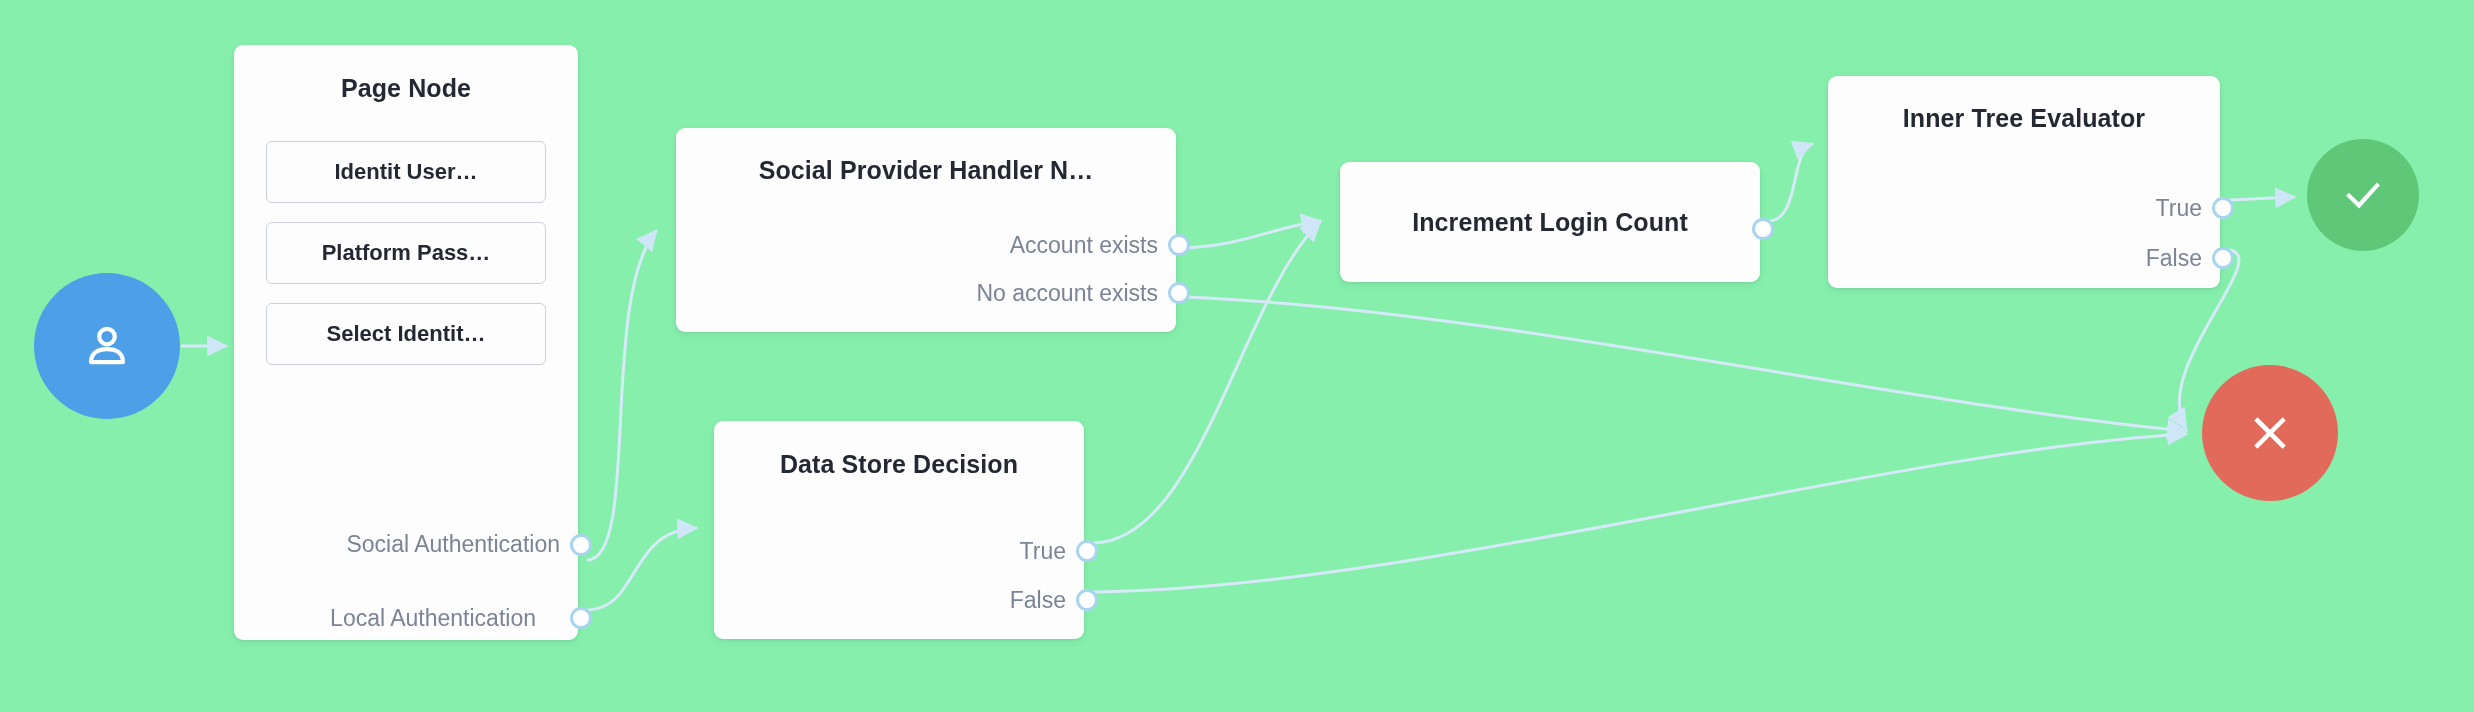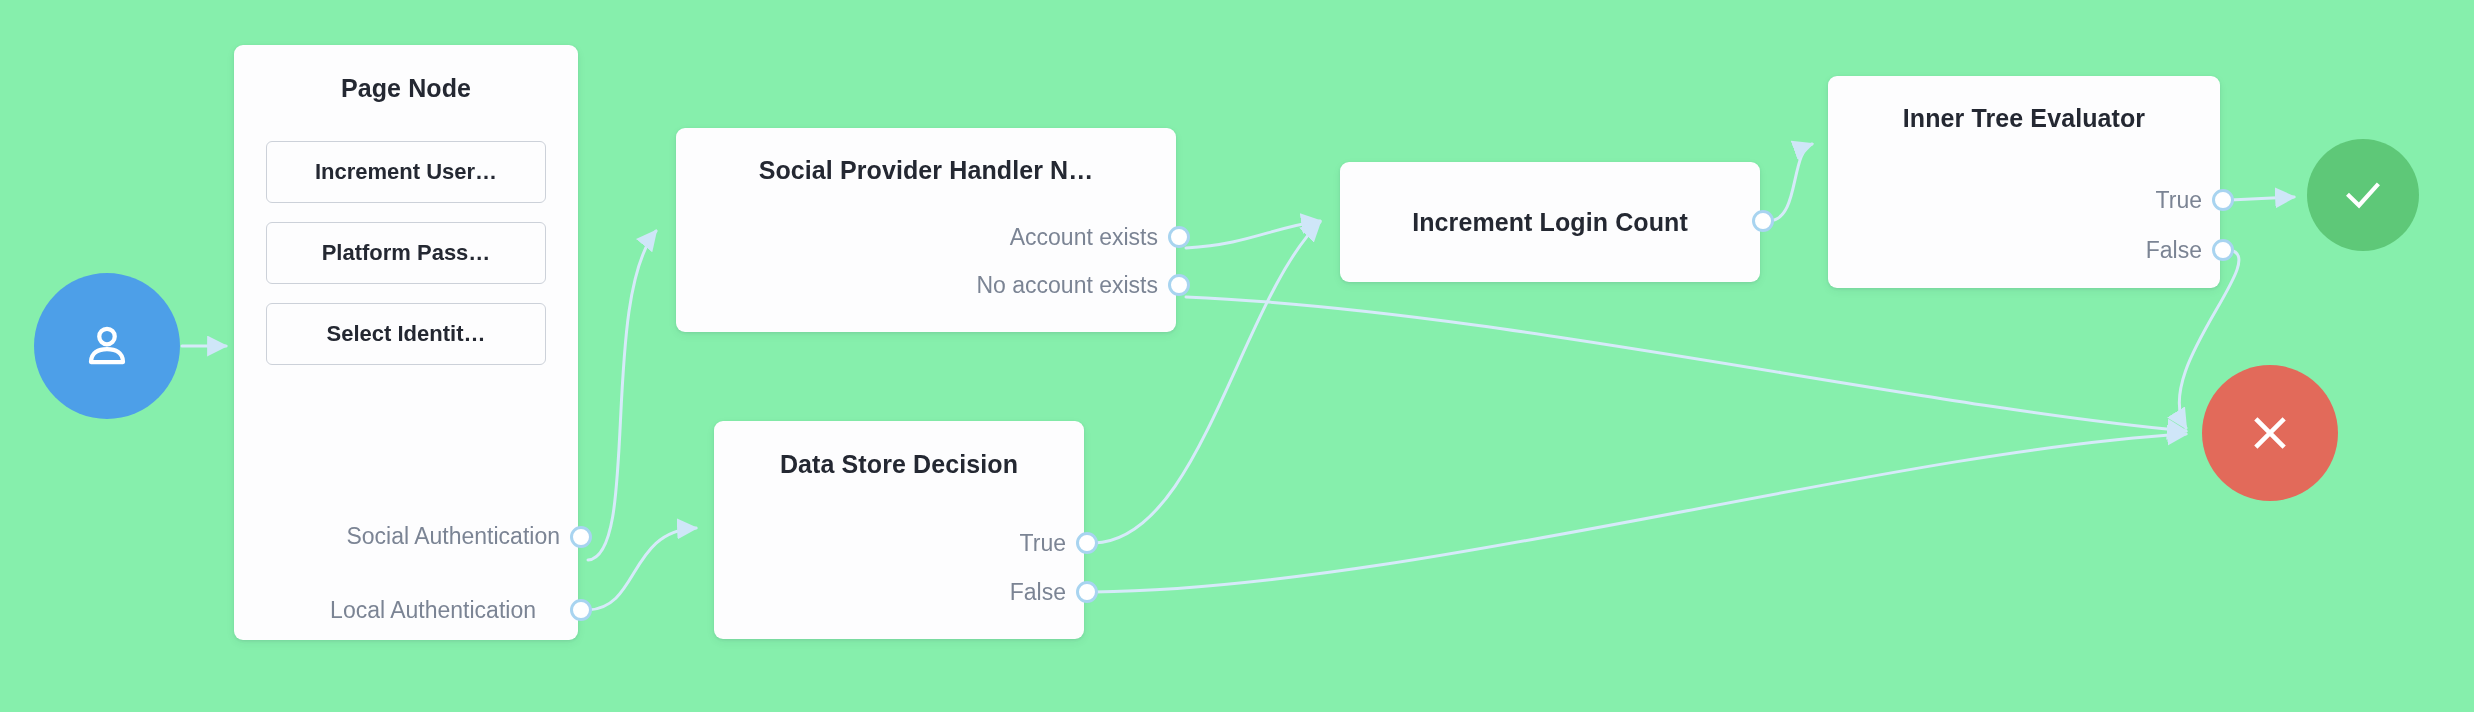--- a/index.html
+++ b/index.html
@@ -69,20 +69,21 @@
     white-space: nowrap;
     overflow: hidden;
   }
   .port-row {
     position: absolute;
     right: 0;
     display: flex;
     align-items: center;
     justify-content: flex-end;
     height: 32px;
+    margin-top: 8px;
   }
   .port-label {
     font-size: 23px;
     color: #7b8494;
     white-space: nowrap;
     line-height: 1;
     padding-right: 10px;
   }
   .port {
     width: 22px;
@@ -124,21 +125,21 @@
   <div class="terminal start" id="n-start" style="left: 34px; top: 273px; width: 146px; height: 146px; background: rgb(77, 159, 232);">
     <svg width="60" height="60" viewBox="0 0 24 24">
       <circle cx="12" cy="8.2" r="3.1" fill="none" stroke="#ffffff" stroke-width="1.7"></circle>
       <path d="M5.6 18.4 C 5.6 14.6 8.6 13.2 12 13.2 C 15.4 13.2 18.4 14.6 18.4 18.4 Z" fill="none" stroke="#ffffff" stroke-width="1.7" stroke-linejoin="round"></path>
     </svg>
   </div>
 
   <div class="node" id="n-page" style="left: 234px; top: 45px; width: 344px; height: 595px;">
     <div class="node-title" style="position: absolute; left: 0px; right: 0px; top: 28px;">Page Node</div>
 
-    <div class="field" id="f-0" style="position: absolute; left: 32px; width: 280px; top: 96px; height: 62px;">Increment User…</div>
+    <div class="field" id="f-0" style="position: absolute; left: 32px; width: 280px; top: 96px; height: 62px;">Identit User…</div>
     <div class="field" id="f-1" style="position: absolute; left: 32px; width: 280px; top: 177px; height: 62px;">Platform Pass…</div>
     <div class="field" id="f-2" style="position: absolute; left: 32px; width: 280px; top: 258px; height: 62px;">Select Identit…</div>
 
     <div class="port-row" id="p-page-0" style="top: 471px; align-items: flex-end;">
       <span class="port-label">Social Authentication</span>
       <span class="port"></span>
     </div>
     <div class="port-row" id="p-page-1" style="top: 549px; gap: 24px;">
       <span class="port-label">Local Authentication</span>
       <span class="port"></span>

